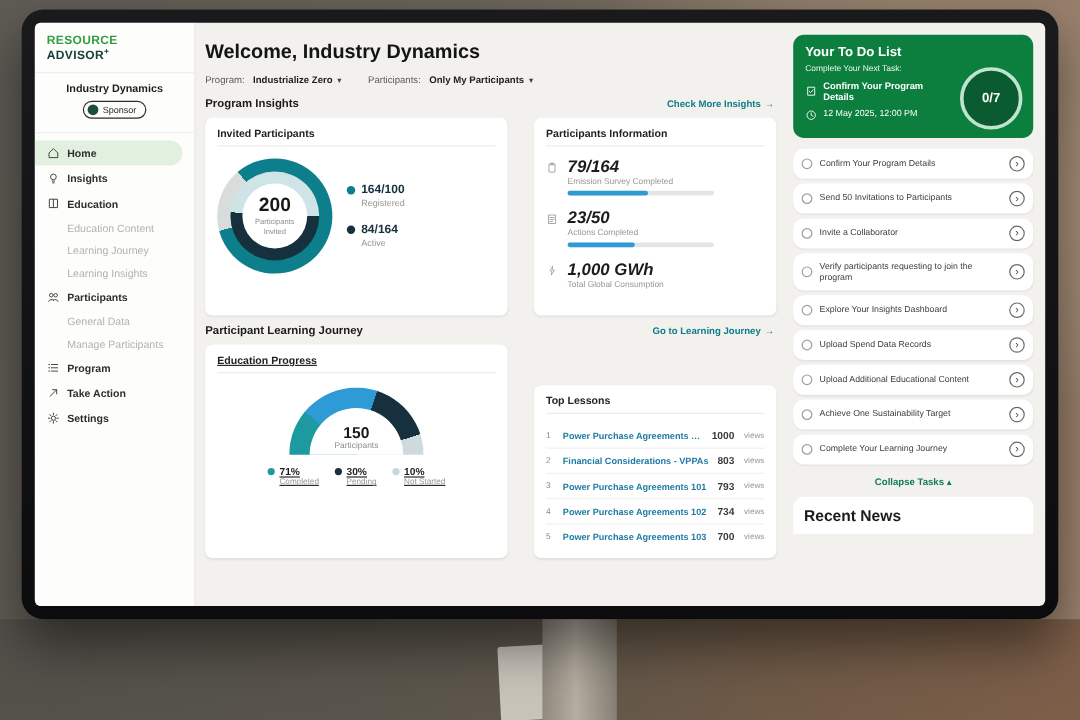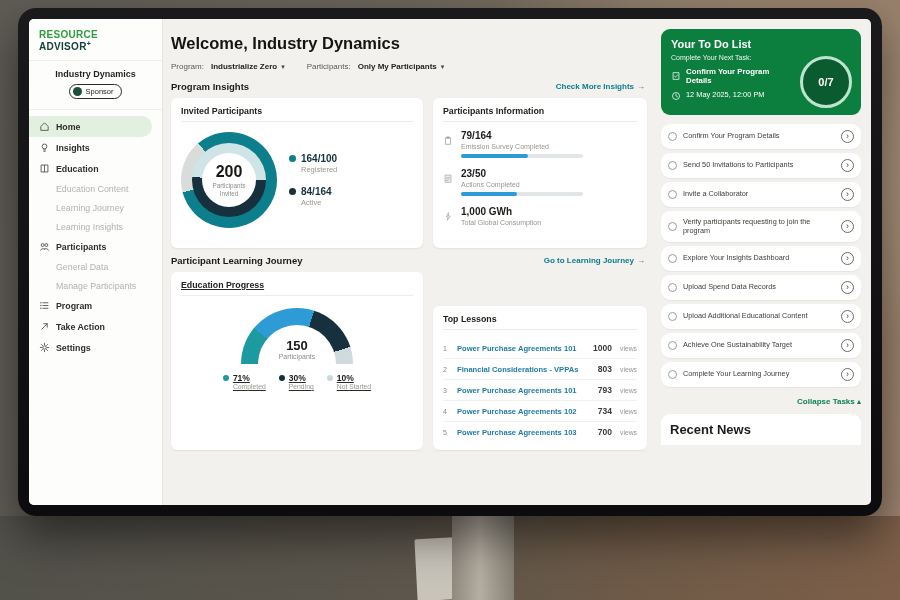--- a/index.html
+++ b/index.html
@@ -35,42 +35,42 @@
   
   .main{flex:1;padding:13px 12px 0 8px;min-width:0;}
   .title{font-size:16.5px;font-weight:bold;color:#141412;margin:2px 0 9px;}
   .filters{display:flex;align-items:center;gap:7px;font-size:8px;color:#5a5a56;margin-bottom:10px;}
   .filter{display:flex;align-items:center;gap:4px;cursor:pointer;}
   .fv{font-weight:bold;color:#1d1d1b;}
   .chev{font-size:7px;color:#444;}
   .sec{display:flex;justify-content:space-between;align-items:center;margin:7px 2px 6px 0;}
   .sec-title{font-weight:bold;font-size:9.5px;color:#1b1b19;}
   .sec-link{color:#0c7d8a;font-weight:bold;font-size:8px;display:flex;align-items:center;gap:3px;cursor:pointer;}
-  .cards{display:flex;gap:10px;align-items:stretch;margin-bottom:4px;justify-content:center;}
+  .cards{display:flex;gap:22px;align-items:stretch;margin-bottom:4px;justify-content:center;}
   .card{background:#fff;border-radius:6px;padding:8px 10px;box-shadow:0 1px 2px rgba(0,0,0,.07);}
   .card-title{font-weight:bold;font-size:8.8px;color:#22221f;padding-bottom:5px;border-bottom:1px solid #ececea;margin-bottom:8px;}
   .c-invited{width:252px;flex:none;}
   .donut-wrap{display:flex;align-items:center;gap:12px;padding:2px 0 4px;}
   .donut{position:relative;width:96px;height:96px;border-radius:50%;flex:none;
     background:conic-gradient(from -40deg,#0d7e8c 0 295deg,#d8dddc 295deg 360deg);}
   .ring2{position:absolute;inset:11px;border-radius:50%;
     background:conic-gradient(from 90deg,#16303d 0 185deg,#cfe4e7 185deg 360deg);}
   .hole{position:absolute;inset:10px;border-radius:50%;background:#fff;display:flex;flex-direction:column;align-items:center;justify-content:center;text-align:center;}
   .hole .v{font-weight:bold;font-size:16px;color:#171715;}
   .hole .l{font-size:6.3px;color:#8c8c88;width:46px;line-height:1.2;margin-top:1px;}
   .legend{display:flex;flex-direction:column;gap:12px;}
   .leg-item{display:flex;gap:5px;}
   .leg-dot{width:7px;height:7px;border-radius:50%;margin-top:2px;flex:none;}
   .leg-v{font-weight:bold;font-size:10px;color:#16303d;}
   .leg-l{font-size:7.5px;color:#98968f;margin-top:1px;}
   .c-pinfo{flex:1;min-width:0;}
   .info-row{display:flex;gap:7px;margin-bottom:10px;}
   .info-icn{color:#9aa0a0;width:11px;padding-top:2px;flex:none;}
   .info-icn svg{width:10px;height:11px;}
-  .info-v{font-weight:bold;font-size:10px;color:#1c1c1a;}
+  .info-v{font-weight:bold;font-size:14px;color:#1c1c1a;font-style:italic;}
   .info-l{font-size:7px;color:#98968f;margin:2px 0 4px;}
   .bar{width:122px;height:4px;border-radius:2px;background:#e2e6e7;}
   .bar-fill{height:100%;border-radius:2px;background:#2f9bd6;}
   .c-edu{width:252px;flex:none;text-decoration:underline;}
   .gauge-wrap{display:flex;flex-direction:column;align-items:center;padding-top:4px;}
   .gauge{position:relative;width:112px;height:56px;overflow:hidden;}
   .gauge-arc{position:absolute;left:0;top:0;width:112px;height:112px;border-radius:50%;
     background:conic-gradient(from 270deg,#1d9aa0 0 40deg,#2f9bd6 40deg 108deg,#16303d 108deg 162deg,#cfdadf 162deg 180deg,transparent 180deg 360deg);}
   .gauge-hole{position:absolute;left:17px;top:17px;width:78px;height:78px;border-radius:50%;background:#fff;
     display:flex;flex-direction:column;align-items:center;padding-top:13px;}
@@ -97,21 +97,21 @@
   .todo-row.bold{font-weight:bold;font-size:7.8px;}
   .w-icn{width:10px;height:10px;display:flex;flex:none;color:#fff;}
   .w-icn svg{width:10px;height:10px;}
   .todo-progress{position:absolute;right:9px;top:27px;width:52px;height:52px;border-radius:50%;background:#0a5c30;
     border:3px solid #bfe4cd;display:flex;align-items:center;justify-content:center;font-weight:bold;font-size:11px;}
   .tasks{display:flex;flex-direction:column;gap:4px;}
   .task{background:#fff;border-radius:9px;padding:6px 7px;display:flex;align-items:center;gap:6px;box-shadow:0 1px 1px rgba(0,0,0,.05);cursor:pointer;}
   .t-check{width:9px;height:9px;border:1px solid #9aa09a;border-radius:50%;flex:none;}
   .t-label{flex:1;font-size:7.3px;color:#3c3c38;line-height:1.3;}
   .t-go{width:13px;height:13px;border:1px solid #6b6b66;border-radius:50%;display:flex;align-items:center;justify-content:center;font-size:9px;color:#444;flex:none;line-height:1;}
-  .collapse{color:#0d7f55;font-weight:bold;font-size:8px;text-align:right;padding:5px 0 3px;cursor:pointer;}
+  .collapse{color:#0d7f55;font-weight:bold;font-size:8px;text-align:center;padding:5px 0 3px;cursor:pointer;}
   .news{background:#fff;border-radius:9px 9px 0 0;padding:8px 9px;font-weight:bold;font-size:13px;color:#1c1c1a;}
 </style>
 </head>
 <body>
 
 <div class="scene">
   <div class="desk"></div>
   <div class="paper"></div>
   <div class="stand"></div>
 

